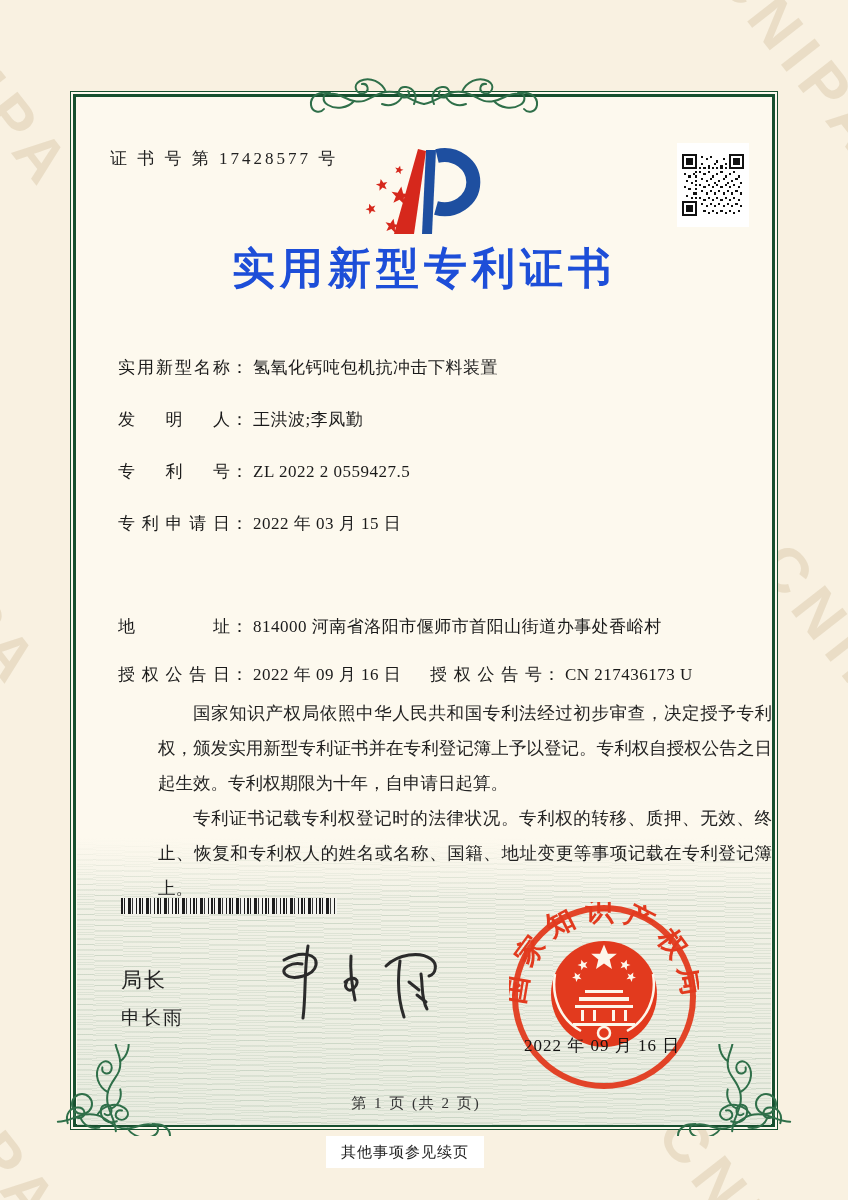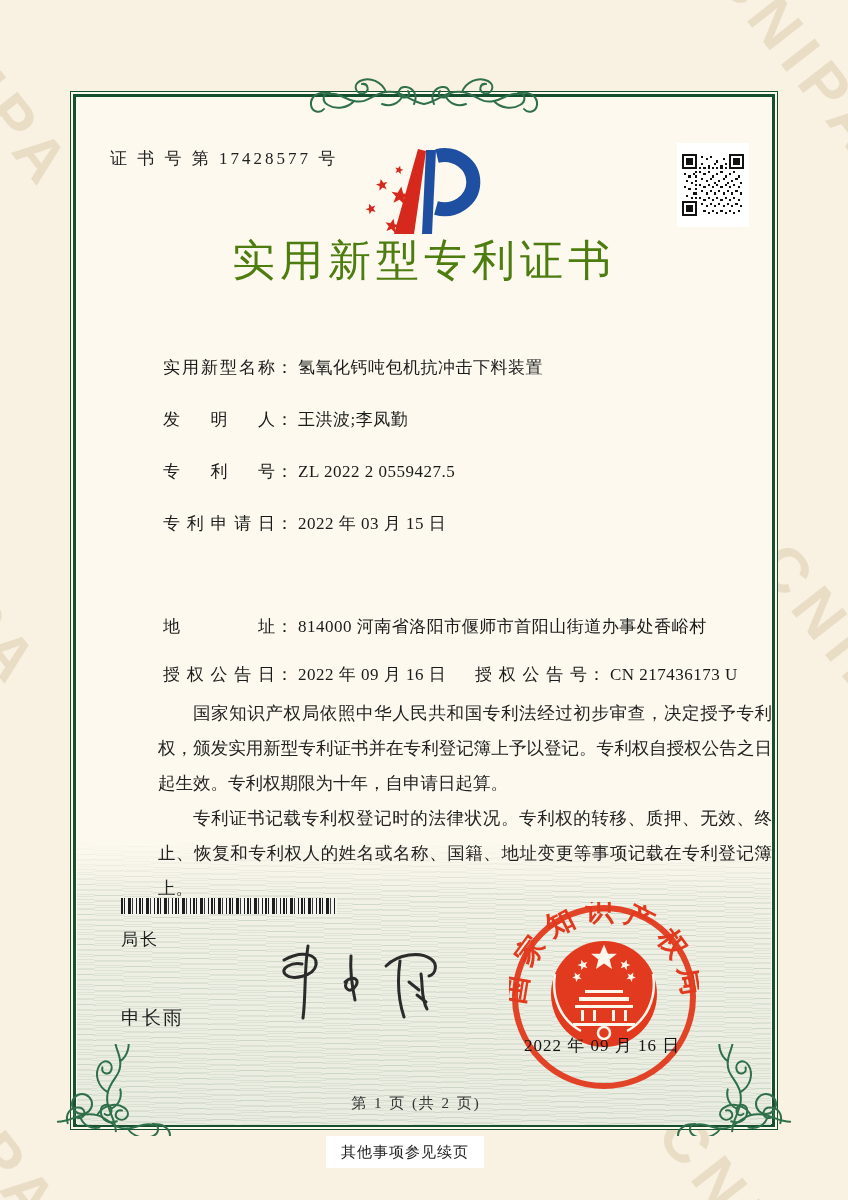--- a/index.html
+++ b/index.html
@@ -49,44 +49,44 @@
   .cert-no {
     position:absolute; left:110px; top:147px;
     font-size:17px; letter-spacing:3px; color:#222;
   }
   .logo { position:absolute; left:362px; top:146px; }
   .qr-box {
     position:absolute; left:677px; top:143px; width:72px; height:84px;
     background:#fff; display:flex; align-items:center; justify-content:center;
   }
   .title {
-    position:absolute; left:0; top:232px; width:848px;
-    text-align:center; font-size:43px; font-weight:normal; letter-spacing:5px; color:#4d7c0f;
+    position:absolute; left:0; top:240px; width:848px;
+    text-align:center; font-size:43px; font-weight:bold; letter-spacing:5px; color:#1d4ed8;
   }
   .frow { position:absolute; left:118px; font-size:17px; white-space:nowrap; color:#1a1a1a; }
   .flabel {
     display:inline-block; width:112px;
-    text-align:justify; text-align-last:justify;margin-left:45px;
+    text-align:justify; text-align-last:justify;
   }
   .fcolon { margin-left:1px; }
   .fvalue { margin-left:5px; letter-spacing:0.5px; }
   .fgroup2 { position:absolute; left:312px; top:0; }
   .body-text {
     position:absolute; left:118px; top:696px; width:614px;
     font-size:17.5px; line-height:35px; text-align:justify; color:#222;margin-left:40px;
   }
   .body-text p { text-indent:2em; }
   .barcode {
     position:absolute; left:121px; top:898px; width:216px; height:16px;
     background:repeating-linear-gradient(90deg,
       #1c1c1c 0 2px, #f4f4f0 2px 3px, #1c1c1c 3px 4px, #f4f4f0 4px 7px,
       #1c1c1c 7px 10px, #f4f4f0 10px 11px, #3a3a3a 11px 12px, #f4f4f0 12px 15px,
       #1c1c1c 15px 16px, #f4f4f0 16px 18px);
   }
-  .signer-title { position:absolute; left:121px; top:928px; font-size:17px; letter-spacing:2px;text-align:center; }
+  .signer-title { position:absolute; left:121px; top:966px; font-size:21px; letter-spacing:2px;text-align:center; }
   .signer-name  { position:absolute; left:121px; top:1005px; font-size:19px; letter-spacing:2px; }
   .signature { position:absolute; left:250px; top:930px; }
   .seal { position:absolute; left:509px; top:902px; width:190px; height:190px; mix-blend-mode:multiply; }
   .seal-date {
     position:absolute; left:524px; top:1034px; font-size:17px; letter-spacing:1px;
     color:#141414; white-space:nowrap;
   }
   .page-footer {
     position:absolute; left:12px; top:1094px; width:808px; text-align:center;
     font-size:15px; letter-spacing:2px; color:#333;

